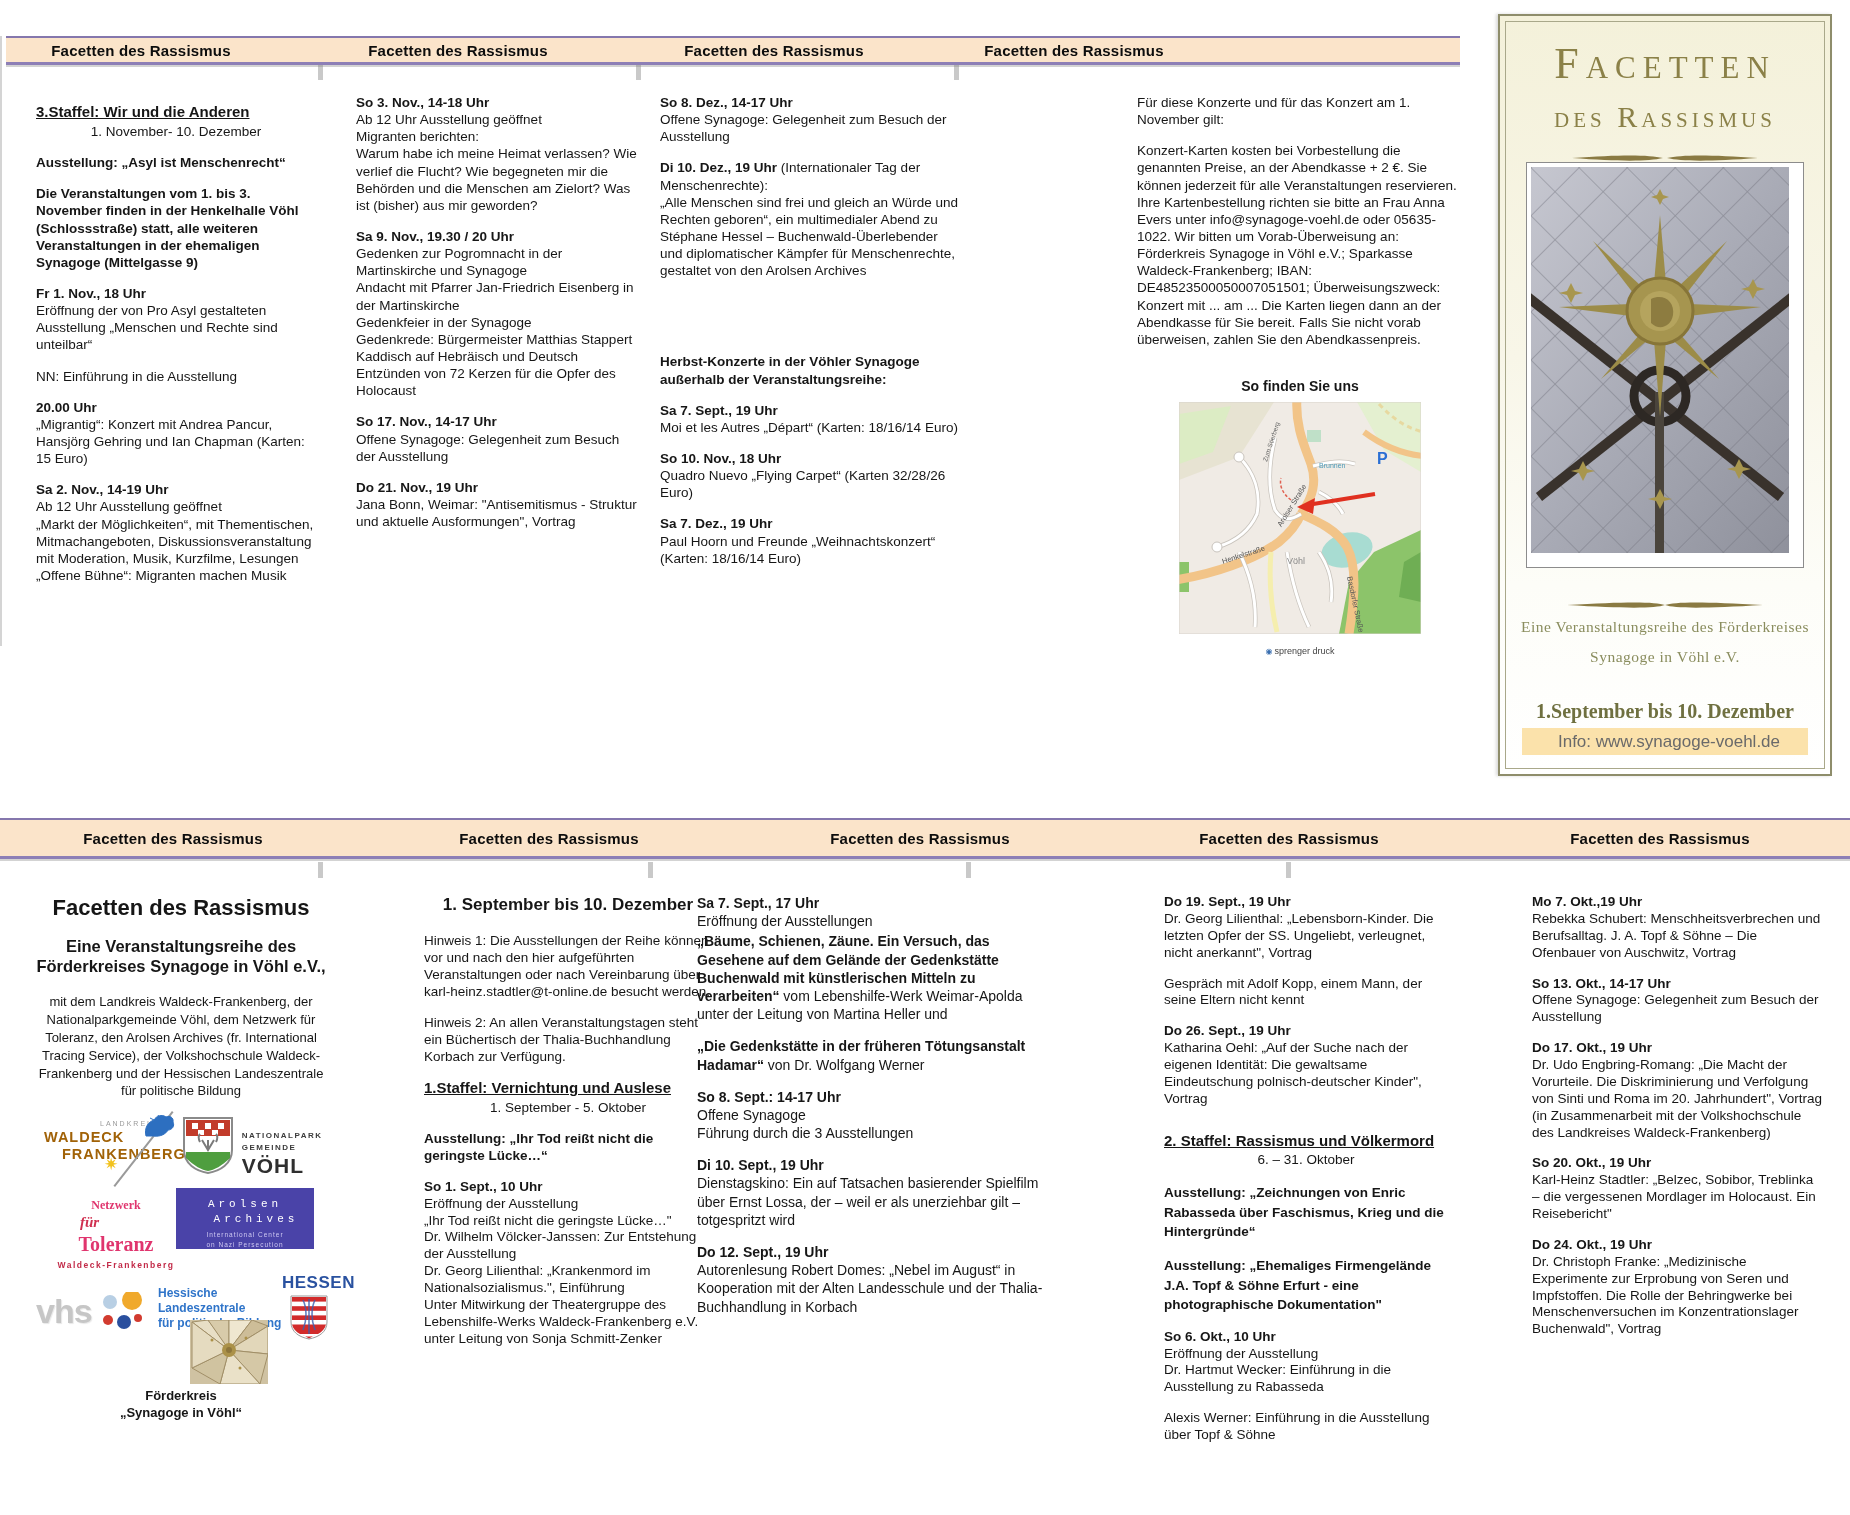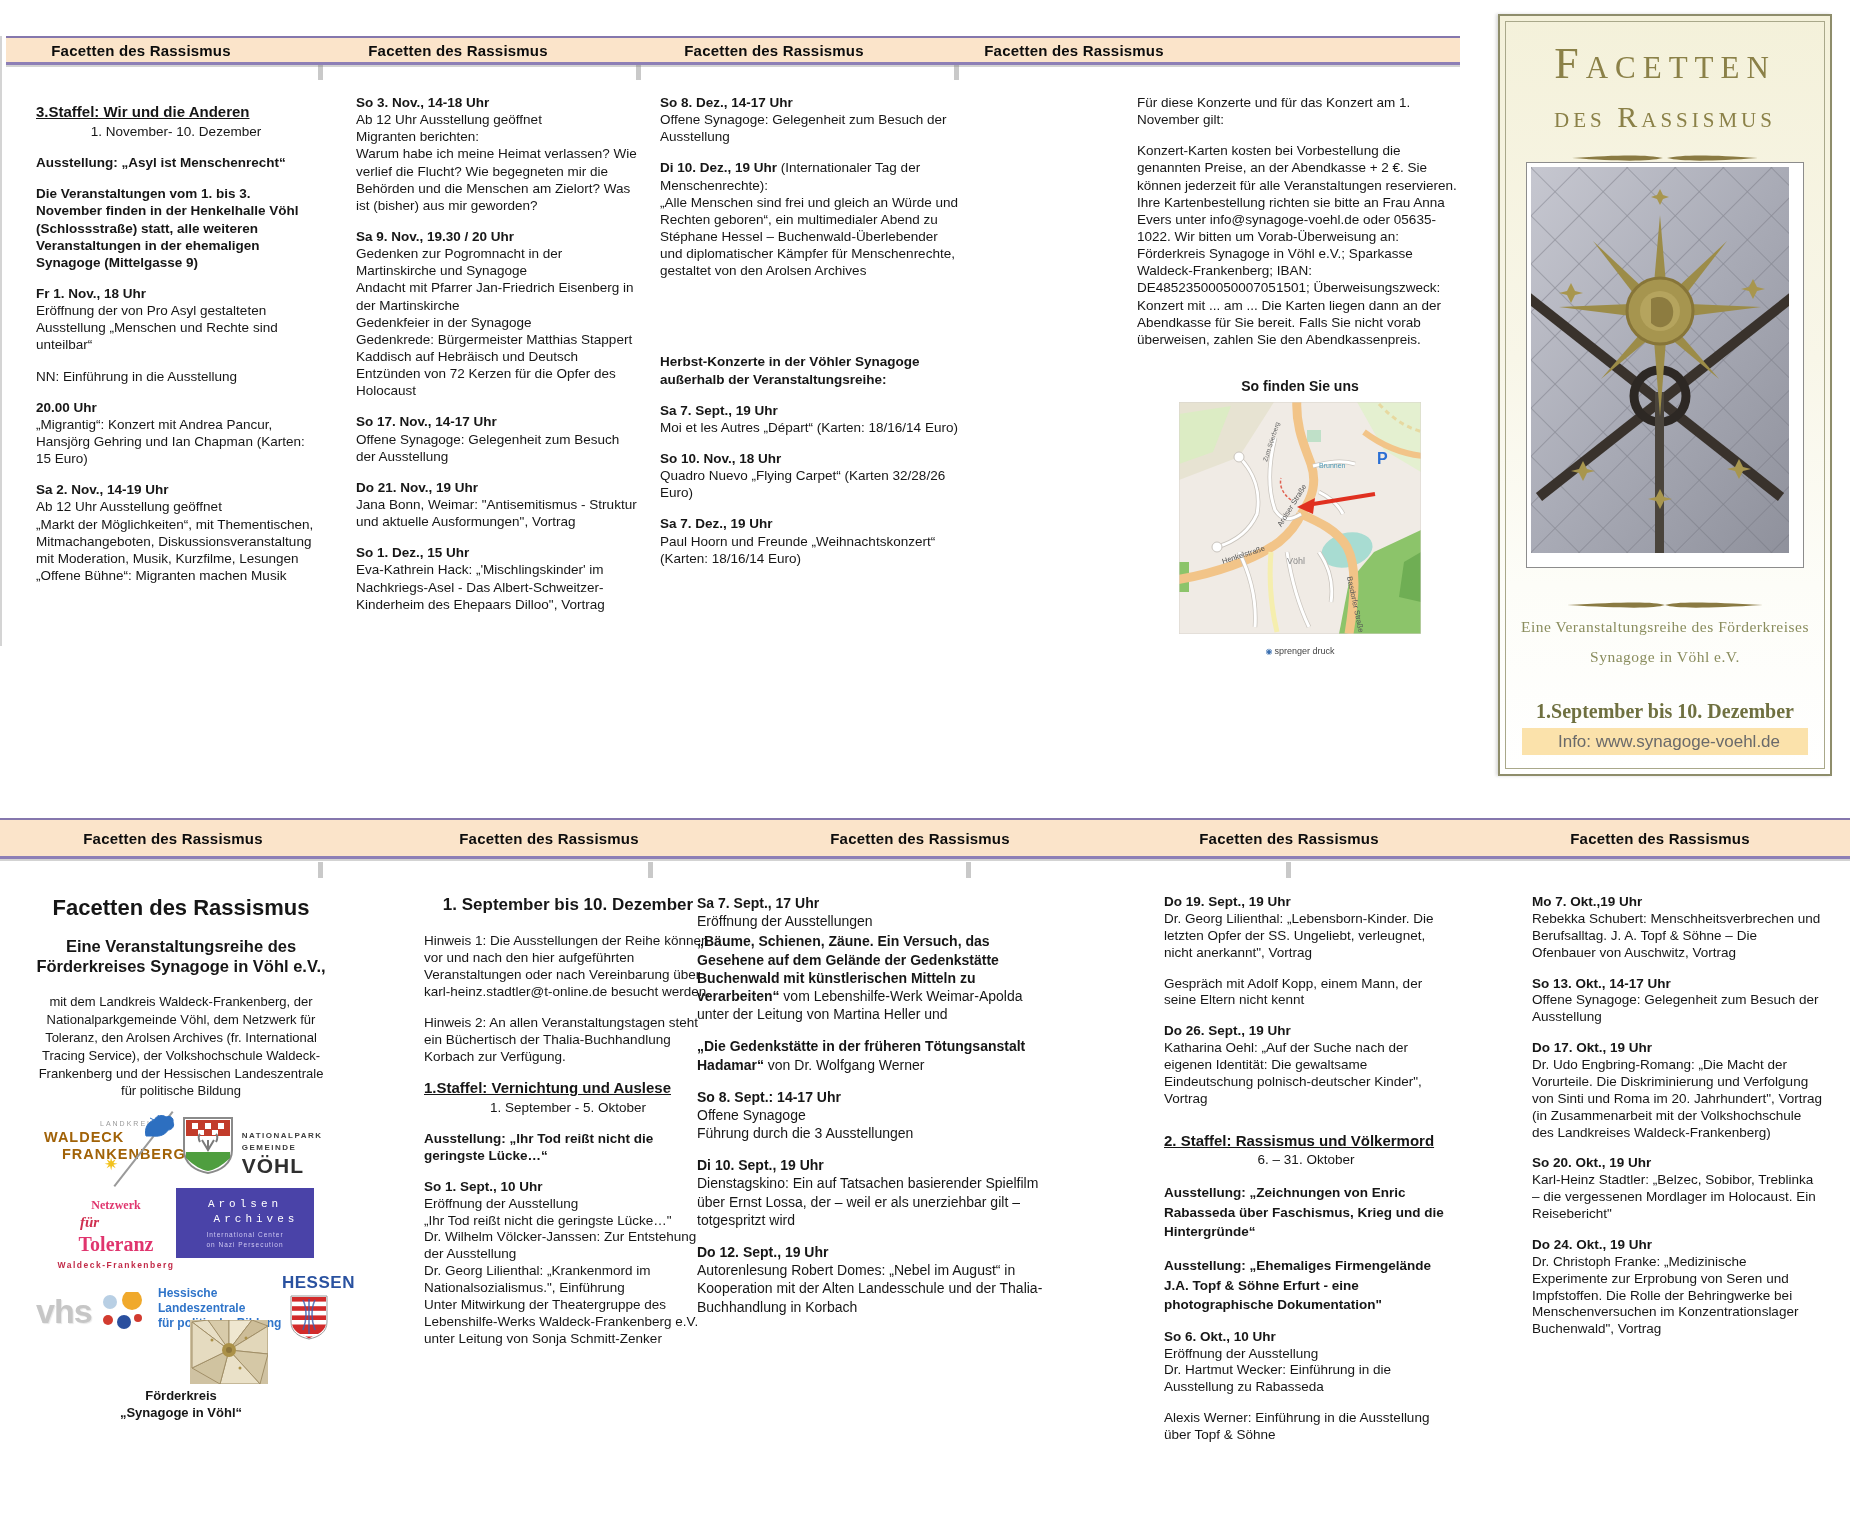--- a/index.html
+++ b/index.html
@@ -56,21 +56,21 @@
   .wf-big{font-size:14.5px;font-weight:700;color:#a16207;letter-spacing:1px;line-height:1.15;}
   .wf-line{position:absolute;width:95px;height:2px;background:#9a9a9a;transform:rotate(-52deg);
            left:52px;top:28px;}
   .wf-sun{position:absolute;left:60px;top:34px;color:#f2c21d;font-size:17px;}
   .nv-text{font-size:8px;font-weight:700;color:#3c3c3c;letter-spacing:1.5px;line-height:1.4;}
   .nv-voehl{font-size:21px;font-weight:700;color:#2f2f2f;letter-spacing:1px;}
   .nt1{font-family:"Liberation Serif",serif;font-weight:700;font-size:12px;color:#e0356e;}
   .nt2{font-family:"Liberation Serif",serif;font-style:italic;font-weight:700;font-size:15px;color:#d03050;margin-left:34px;}
   .nt3{font-family:"Liberation Serif",serif;font-weight:700;font-size:20px;color:#e0356e;}
   .nt4{font-size:8.5px;font-weight:700;letter-spacing:1.5px;color:#c22a48;margin-top:3px;}
-  .ar-box{width:138px;height:70px;background:#4a43a8;color:#fff;text-align:center;padding-top:9px;box-sizing:border-box;}
+  .ar-box{width:138px;height:61px;background:#4a43a8;color:#fff;text-align:center;padding-top:9px;box-sizing:border-box;}
   .ar-l{font-family:"Liberation Mono",monospace;font-size:11px;letter-spacing:4px;line-height:1.35;}
   .ar-s{font-size:6.5px;letter-spacing:1px;color:#cfc9f2;line-height:1.5;margin-top:3px;}
   .vhs{font-size:34px;font-weight:700;color:#c6c6c6;letter-spacing:-1px;text-shadow:1px 1px 1px #e8e8e8;}
   .hlz{font-size:12px;font-weight:700;color:#2f74c9;line-height:1.25;}
   .hessen-t{font-size:17px;font-weight:700;color:#2a52a0;letter-spacing:.5px;}
   .b1-cap{font-size:13px;font-weight:700;line-height:1.3;}
   
   .bc{line-height:1.25;}
   .bc3{font-size:14px;line-height:1.3;}
   .b2-head{font-size:17px;font-weight:700;text-align:center;}
@@ -134,24 +134,20 @@
 Kaddisch auf Hebräisch und Deutsch
 Entzünden von 72 Kerzen für die Opfer des Holocaust</div>
     </div>
     <div class="ev">
       <div class="t">So 17. Nov., 14-17 Uhr</div>
       <div class="b">Offene Synagoge: Gelegenheit zum Besuch der Ausstellung</div>
     </div>
     <div class="ev">
       <div class="t">Do 21. Nov., 19 Uhr</div>
       <div class="b">Jana Bonn, Weimar: "Antisemitismus - Struktur und aktuelle Ausformungen", Vortrag</div>
-    </div>
-    <div class="ev">
-      <div class="t">So 1. Dez., 15 Uhr</div>
-      <div class="b">Eva-Kathrein Hack: „'Mischlingskinder' im Nachkriegs-Asel - Das Albert-Schweitzer-Kinderheim des Ehepaars Dilloo", Vortrag</div>
     </div>
   </div>
 
   <div class="col" style="left:660px;top:94px;width:300px;">
     <div class="ev" style="margin-top:0;">
       <div class="t">So 8. Dez., 14-17 Uhr</div>
       <div class="b">Offene Synagoge: Gelegenheit zum Besuch der Ausstellung</div>
     </div>
     <div class="ev">
       <div><span class="t">Di 10. Dez., 19 Uhr</span><span class="s"> (Internationaler Tag der Menschenrechte):</span></div>

